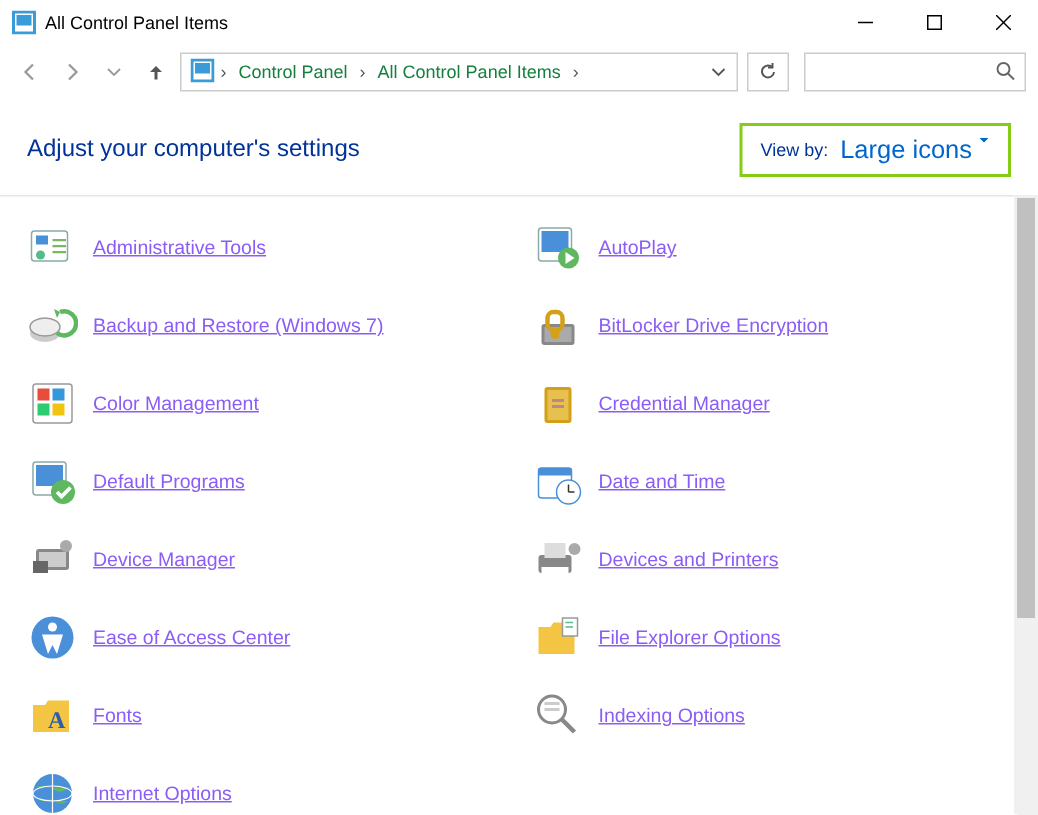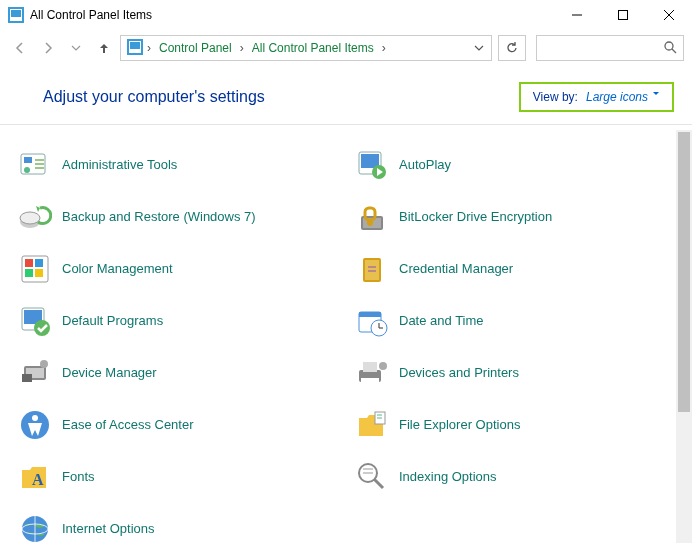--- a/index.html
+++ b/index.html
@@ -13,30 +13,30 @@
 .navbtn { width: 24px; height: 24px; display: flex; align-items: center; justify-content: center; color: #999; }
 .navbtn.enabled { color: #333; }
 .addrbar { flex: 1; display: flex; align-items: center; border: 1px solid #ccc; height: 26px; background: #fff; padding-left: 6px; gap: 4px;}
 .crumb { color: #15803d; padding: 0 4px; white-space: nowrap; cursor: default;}
 .chev { color: #555; }
 .addrend { margin-left: auto; display: flex; }
 .addrend .btn { width: 24px; height: 24px; display:flex; align-items:center; justify-content:center;}
 .refresh { width: 28px; height: 26px; border: 1px solid #ccc; margin-left: 2px; display:flex; align-items:center; justify-content:center;}
 .search { width: 148px; height: 26px; border: 1px solid #ccc; margin-left: 6px; display:flex; align-items:center; justify-content:flex-end; padding-right:6px;}
 .header-row { display:flex; align-items:center; padding: 16px 18px 12px 18px; }
-.header-row h1 { color: #003399; font-weight: 400; font-size: 16px; flex:1;margin-left:25px;}
+.header-row h1 { color: #003399; font-weight: 400; font-size: 16px; flex:1;}
 .viewby-box { border: 2px solid #84cc16; padding: 6px 12px; display:flex; align-items:center; gap:8px;}
 .viewby-label { color: #003399; font-size: 12px;}
-.viewby-value { color: #0066cc; font-size: 12px; display:flex; align-items:flex-start; gap:4px;font-style:italic;}
+.viewby-value { color: #0066cc; font-size: 17px; display:flex; align-items:flex-start; gap:4px;}
 .divider { height:1px; background:#e5e5e5; margin: 0 0 0 0;}
 .content-area { position: absolute; top: 130px; bottom:0; left:0; right:0; overflow-y: hidden; }
 .grid { display: grid; grid-template-columns: 1fr 1fr; padding: 18px 20px 0 18px; row-gap: 18px; column-gap: 20px;}
 .item { display:flex; align-items:center; gap: 10px; cursor: default;}
 .item .icon { width: 34px; height: 34px; flex-shrink:0;}
-.item .label { color: #0f766e; font-size: 13px; line-height: 1.2;}
+.item .label { color: #8b5cf6; font-size: 13px; line-height: 1.2; text-decoration: underline;}
 .scrollbar { position:absolute; right:0; top:130px; bottom:0; width:16px; background:#f0f0f0;}
 .scrollbar .thumb { position:absolute; left:2px; right:2px; top:2px; height: 280px; background:#c0c0c0;}
 </style>
 </head>
 <body>
 
 <div class="titlebar">
   <span class="app-icon">
     <svg viewBox="0 0 16 16">
         <rect x="0" y="0" width="16" height="16" fill="#3a9bd9"></rect>

